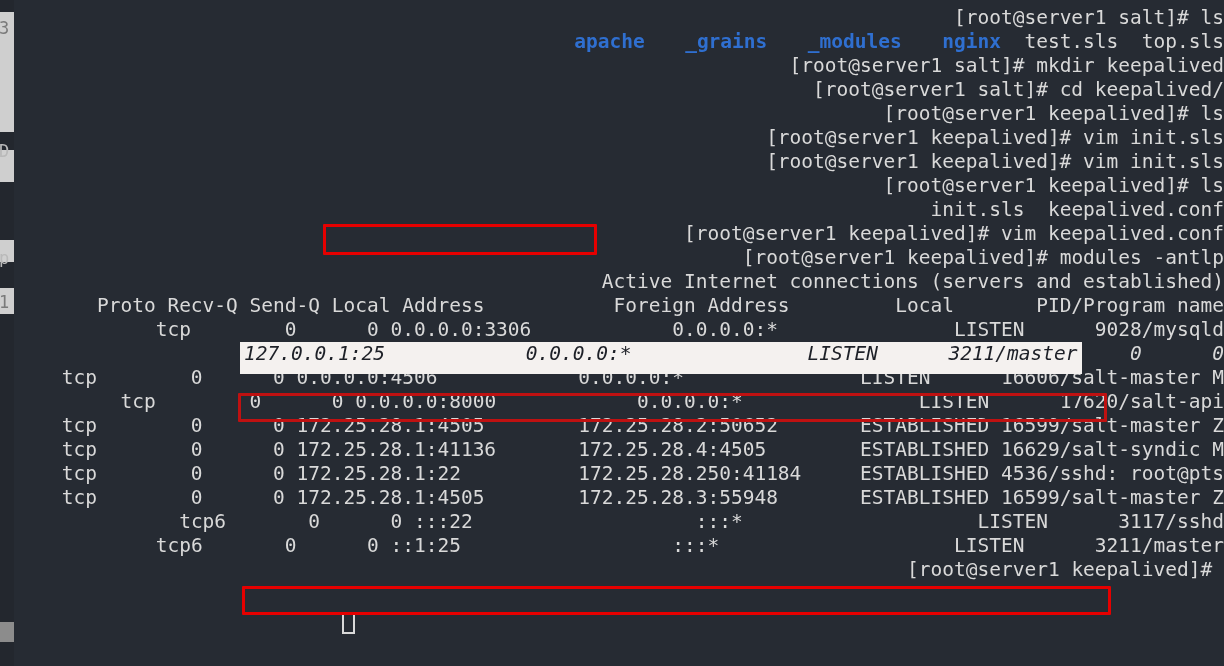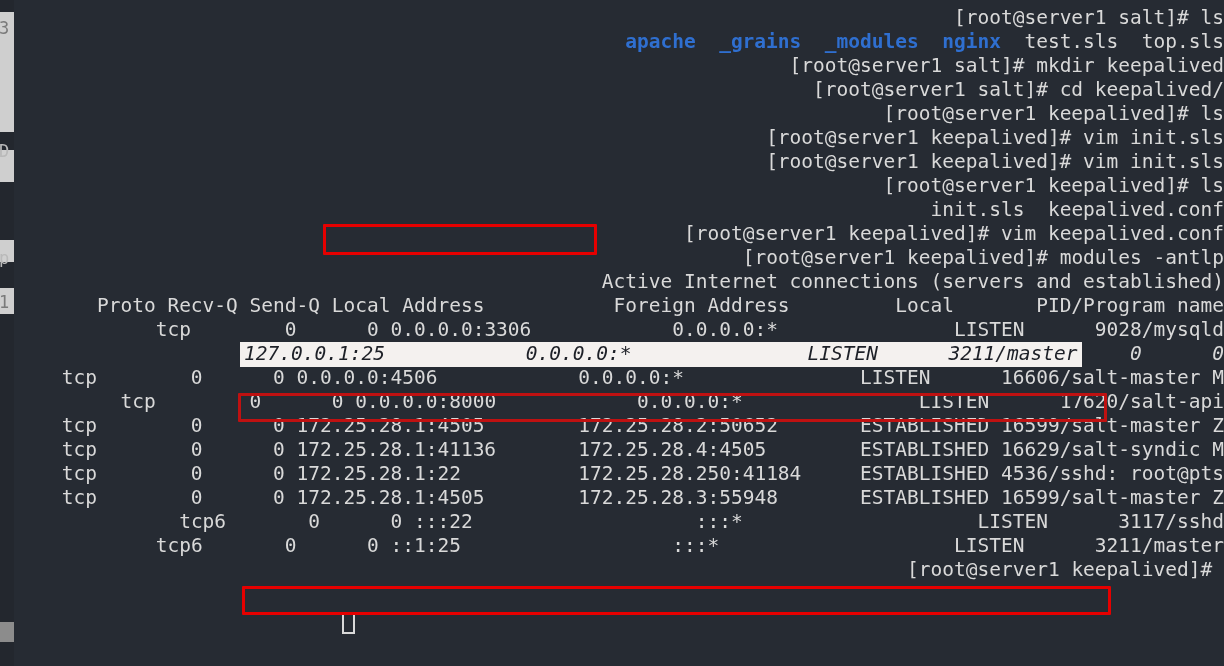--- a/index.html
+++ b/index.html
@@ -37,26 +37,26 @@
     position:absolute;left:10px;top:6px;right:0;bottom:0;
   }
   .line{
     height:24px;line-height:24px;
     font-size:19.5px;
     color:#d9d9d9;
     white-space:pre;
     letter-spacing:0px;
     text-align:right;
   }
-  .dir{color:#2f6fd0;font-weight:bold;}
+  .dir{color:#2f6fd0;font-weight:bold;margin-left:17px;}
 
   
   .hl-row{position:relative;font-style:italic;}
   .hl-seg{
-    position:absolute;top:0;height:25px;line-height:24px;
+    position:absolute;top:0;height:32px;line-height:24px;
     background:#f4f1ef;color:#1d2027;white-space:pre;
     font-size:19.5px;
   }
 
   
   .redbox{
     position:absolute;border:3px solid #e60000;
     box-sizing:border-box;pointer-events:none;border-radius:1px;
   }
   .redbox.dark{border-color:#bf1111;}

